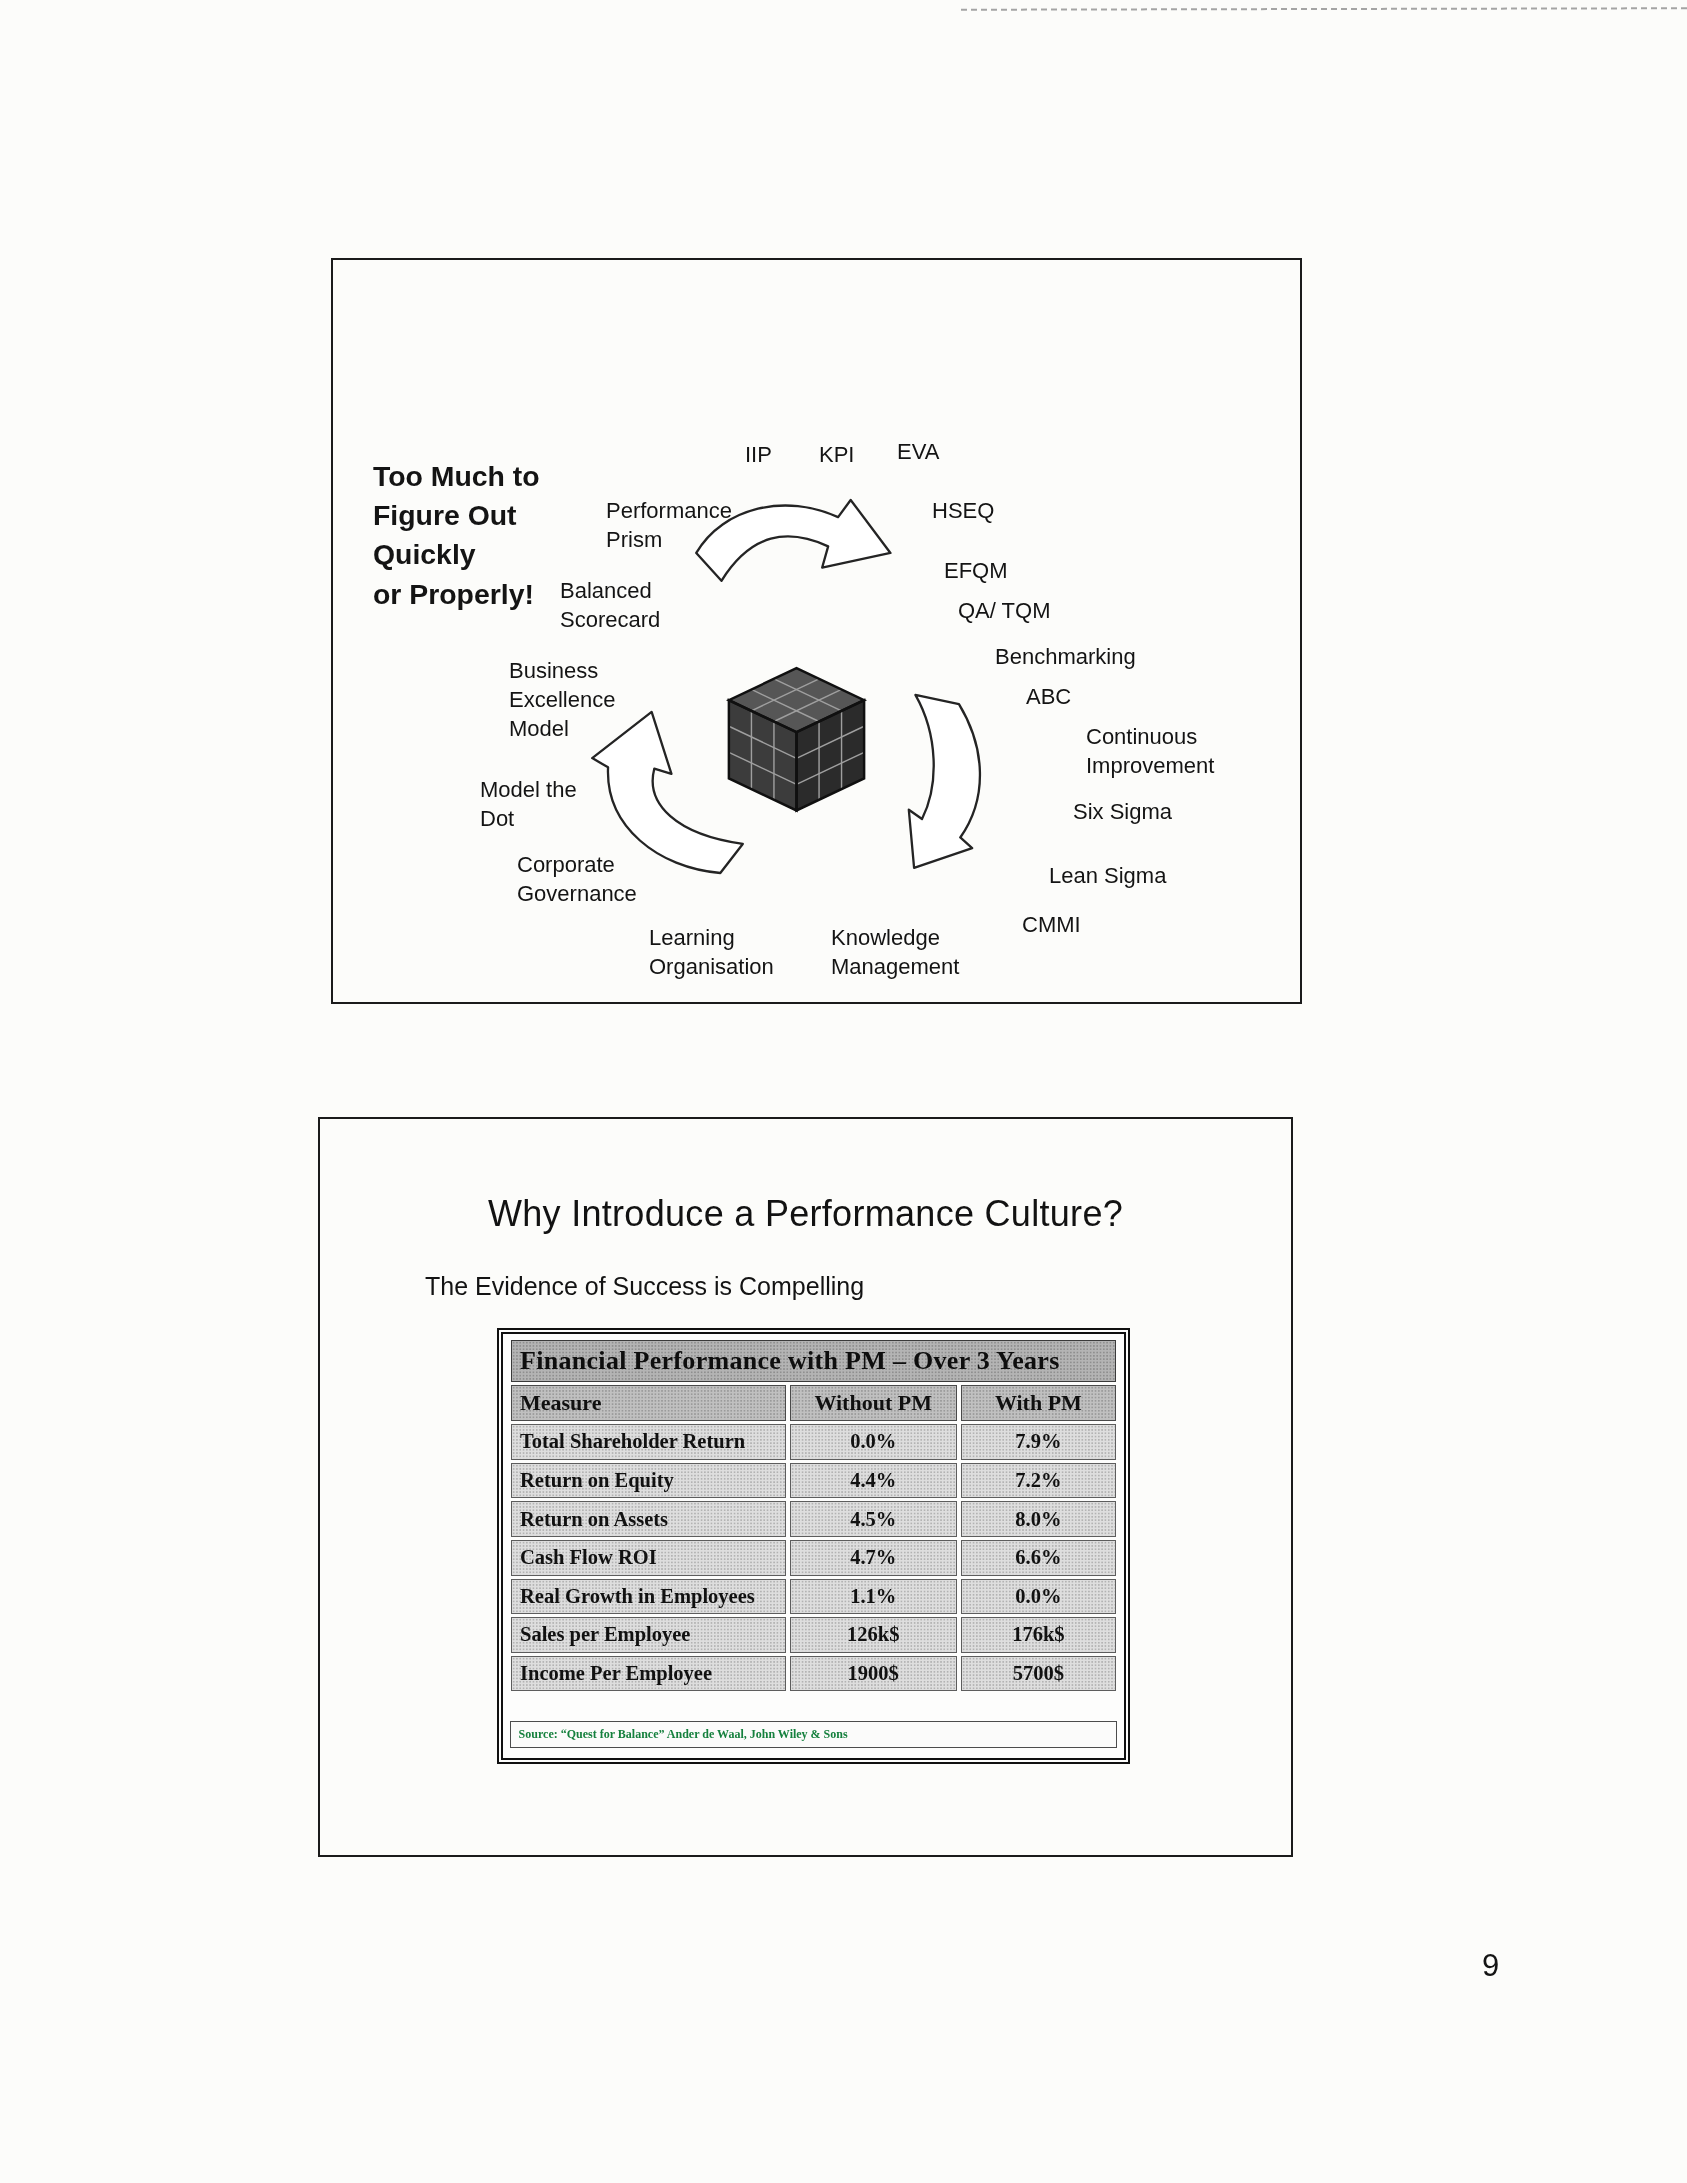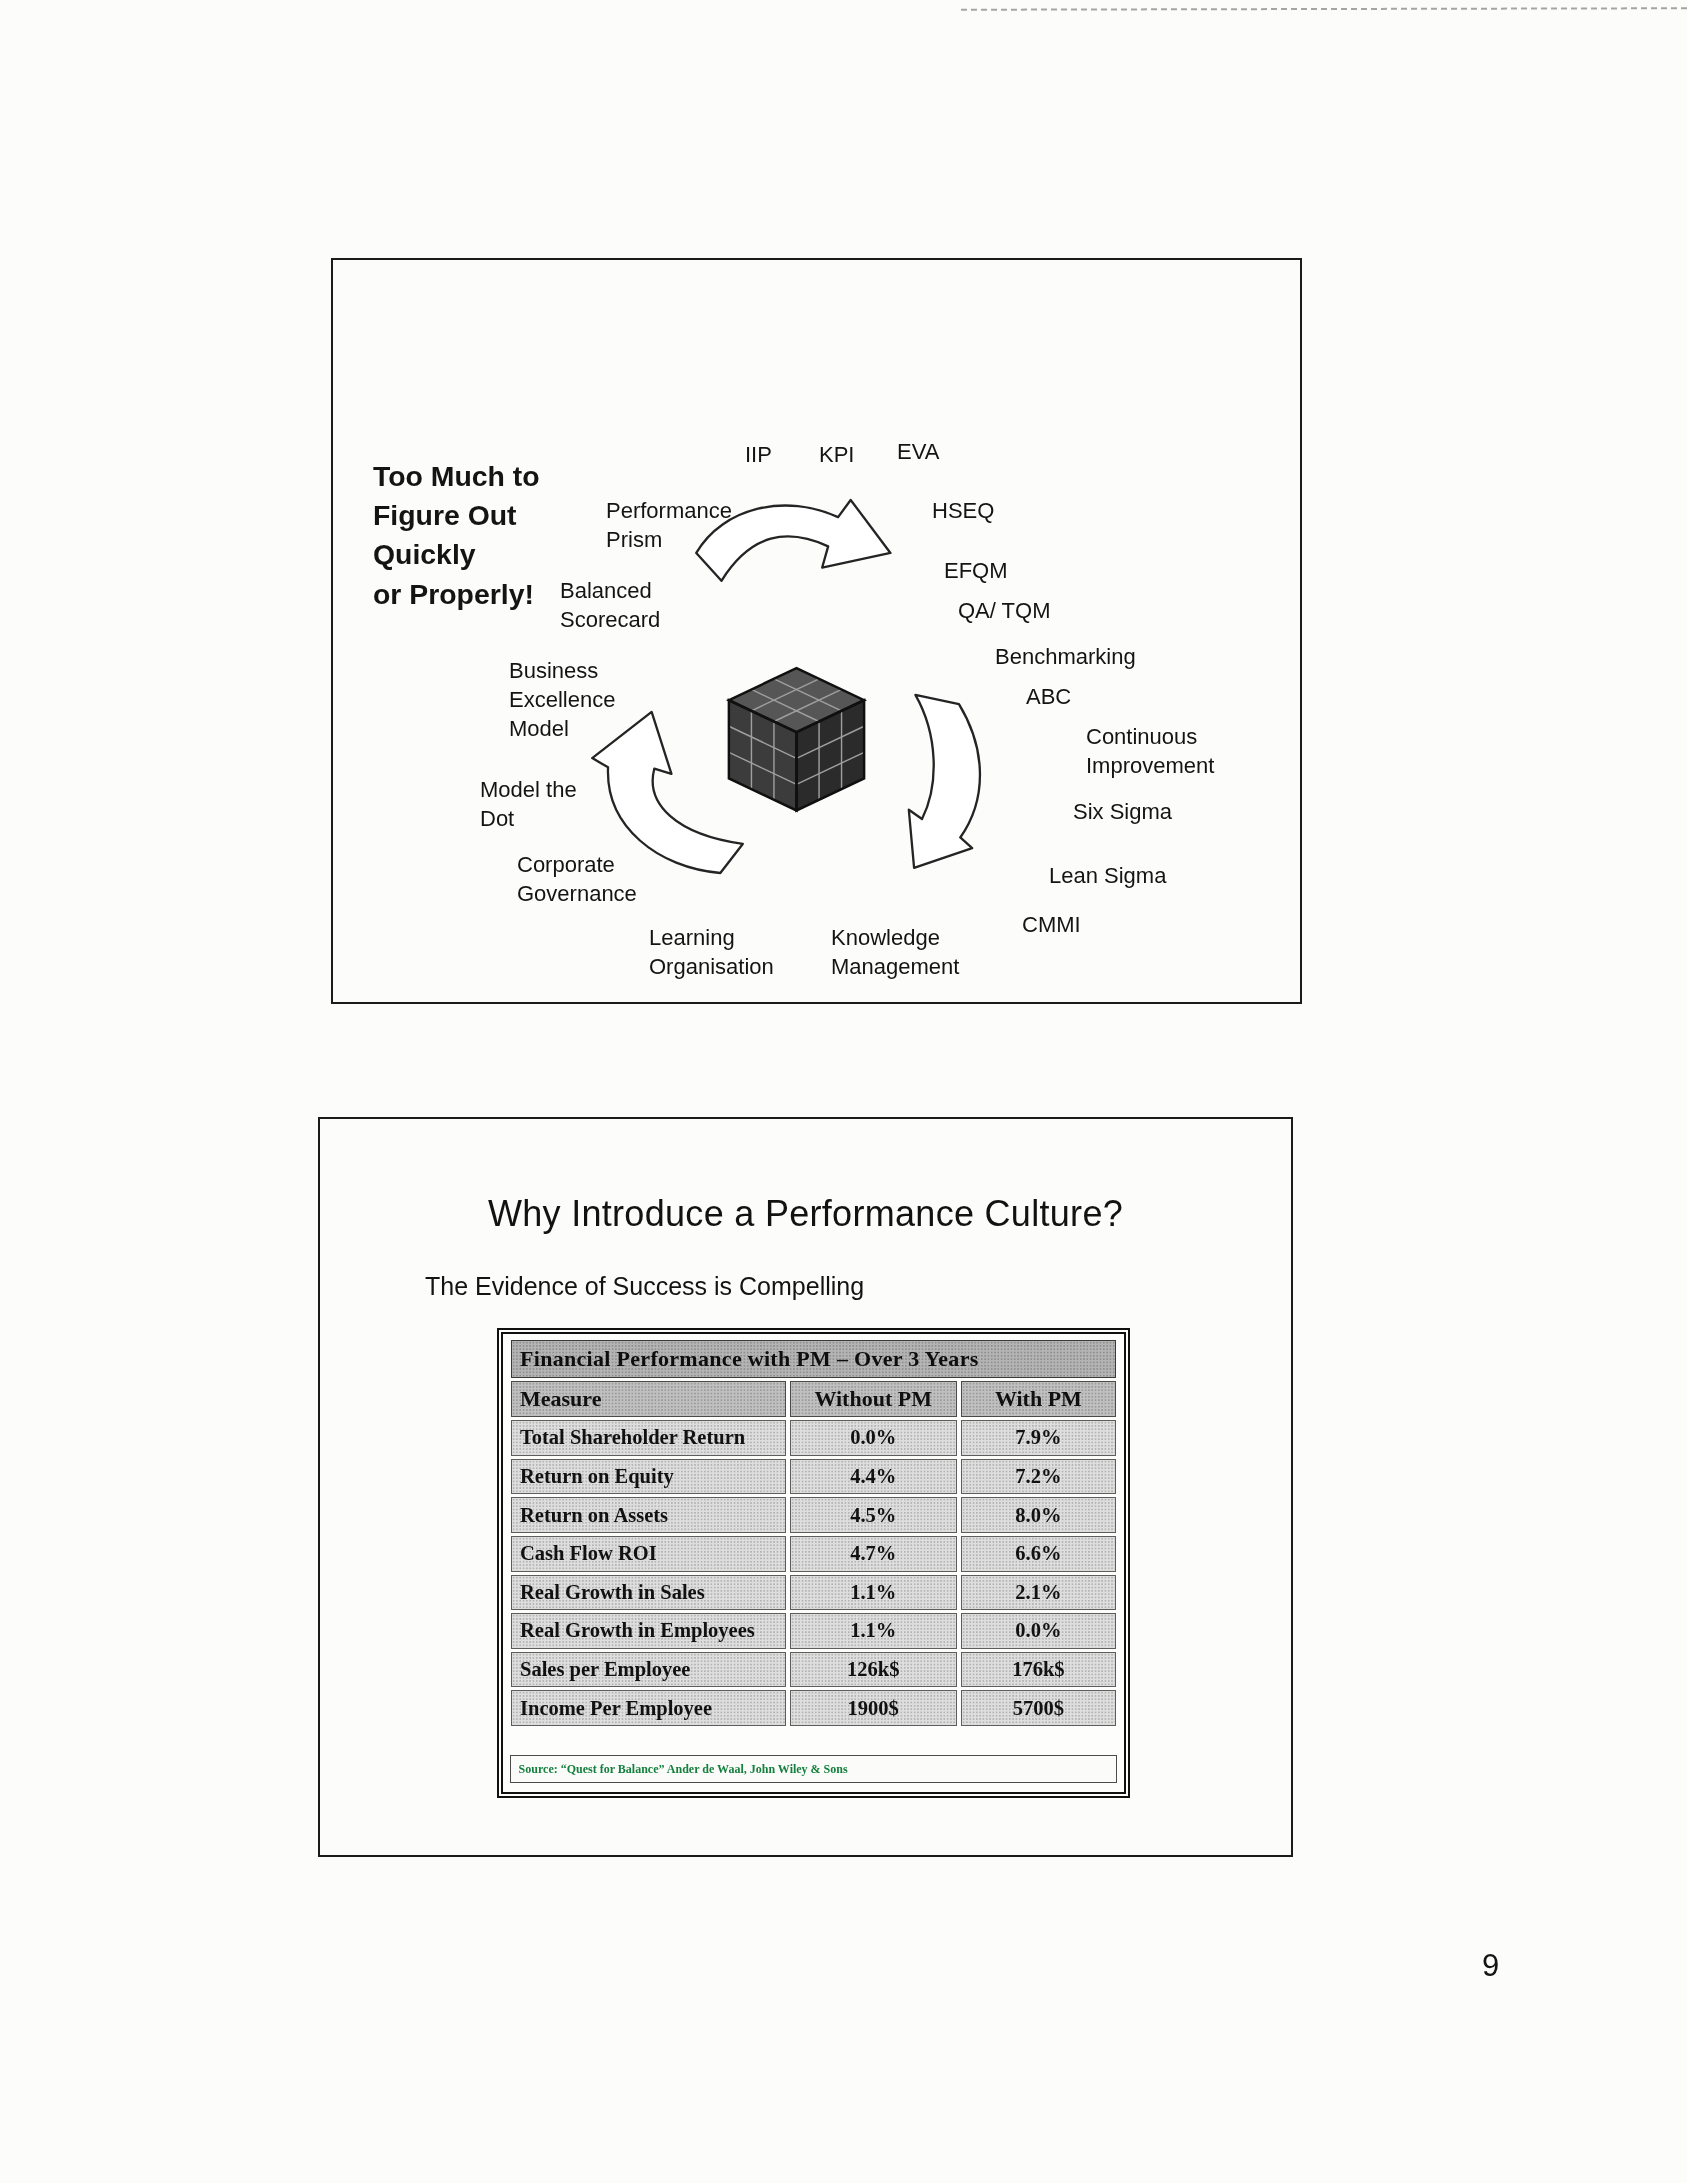--- a/index.html
+++ b/index.html
@@ -71,21 +71,21 @@
   }
   table.fin-table {
     width:100%; border-collapse:separate; border-spacing:4px 3.3px;
     font-family:"Liberation Serif", serif;
   }
   .t-title {
     background-color:#b4b4b4;
     background-image:radial-gradient(#8f8f8f 0.7px, transparent 0.9px);
     background-size:3.3px 3.3px;
     border:1.7px solid #3a3a3a; text-align:left;
-    font-size:22px; font-weight:700; padding:5.3px 8px; color:#0e0e0e;
+    font-size:26px; font-weight:700; padding:5.3px 8px; color:#0e0e0e;
     letter-spacing:0.3px;
   }
   .t-head th {
     background-color:#c0c0c0;
     background-image:radial-gradient(#9a9a9a 0.7px, transparent 0.9px);
     background-size:3.3px 3.3px;
     border:1.7px solid #4a4a4a; font-size:22px; font-weight:700;
     padding:4px 8px; color:#101010; text-align:center;
   }
   .t-head th:first-child { text-align:left; width:46%; }
@@ -214,25 +214,20 @@
               <td>Return on Assets</td>
               <td class="num">4.5%</td>
               <td class="num">8.0%</td>
             </tr>
             <tr>
               <td>Cash Flow ROI</td>
               <td class="num">4.7%</td>
               <td class="num">6.6%</td>
             </tr>
             <tr>
-              <td>Real Growth in Sales</td>
-              <td class="num">1.1%</td>
-              <td class="num">2.1%</td>
-            </tr>
-            <tr>
               <td>Real Growth in Employees</td>
               <td class="num">1.1%</td>
               <td class="num">0.0%</td>
             </tr>
             <tr>
               <td>Sales per Employee</td>
               <td class="num">126k$</td>
               <td class="num">176k$</td>
             </tr>
             <tr>

